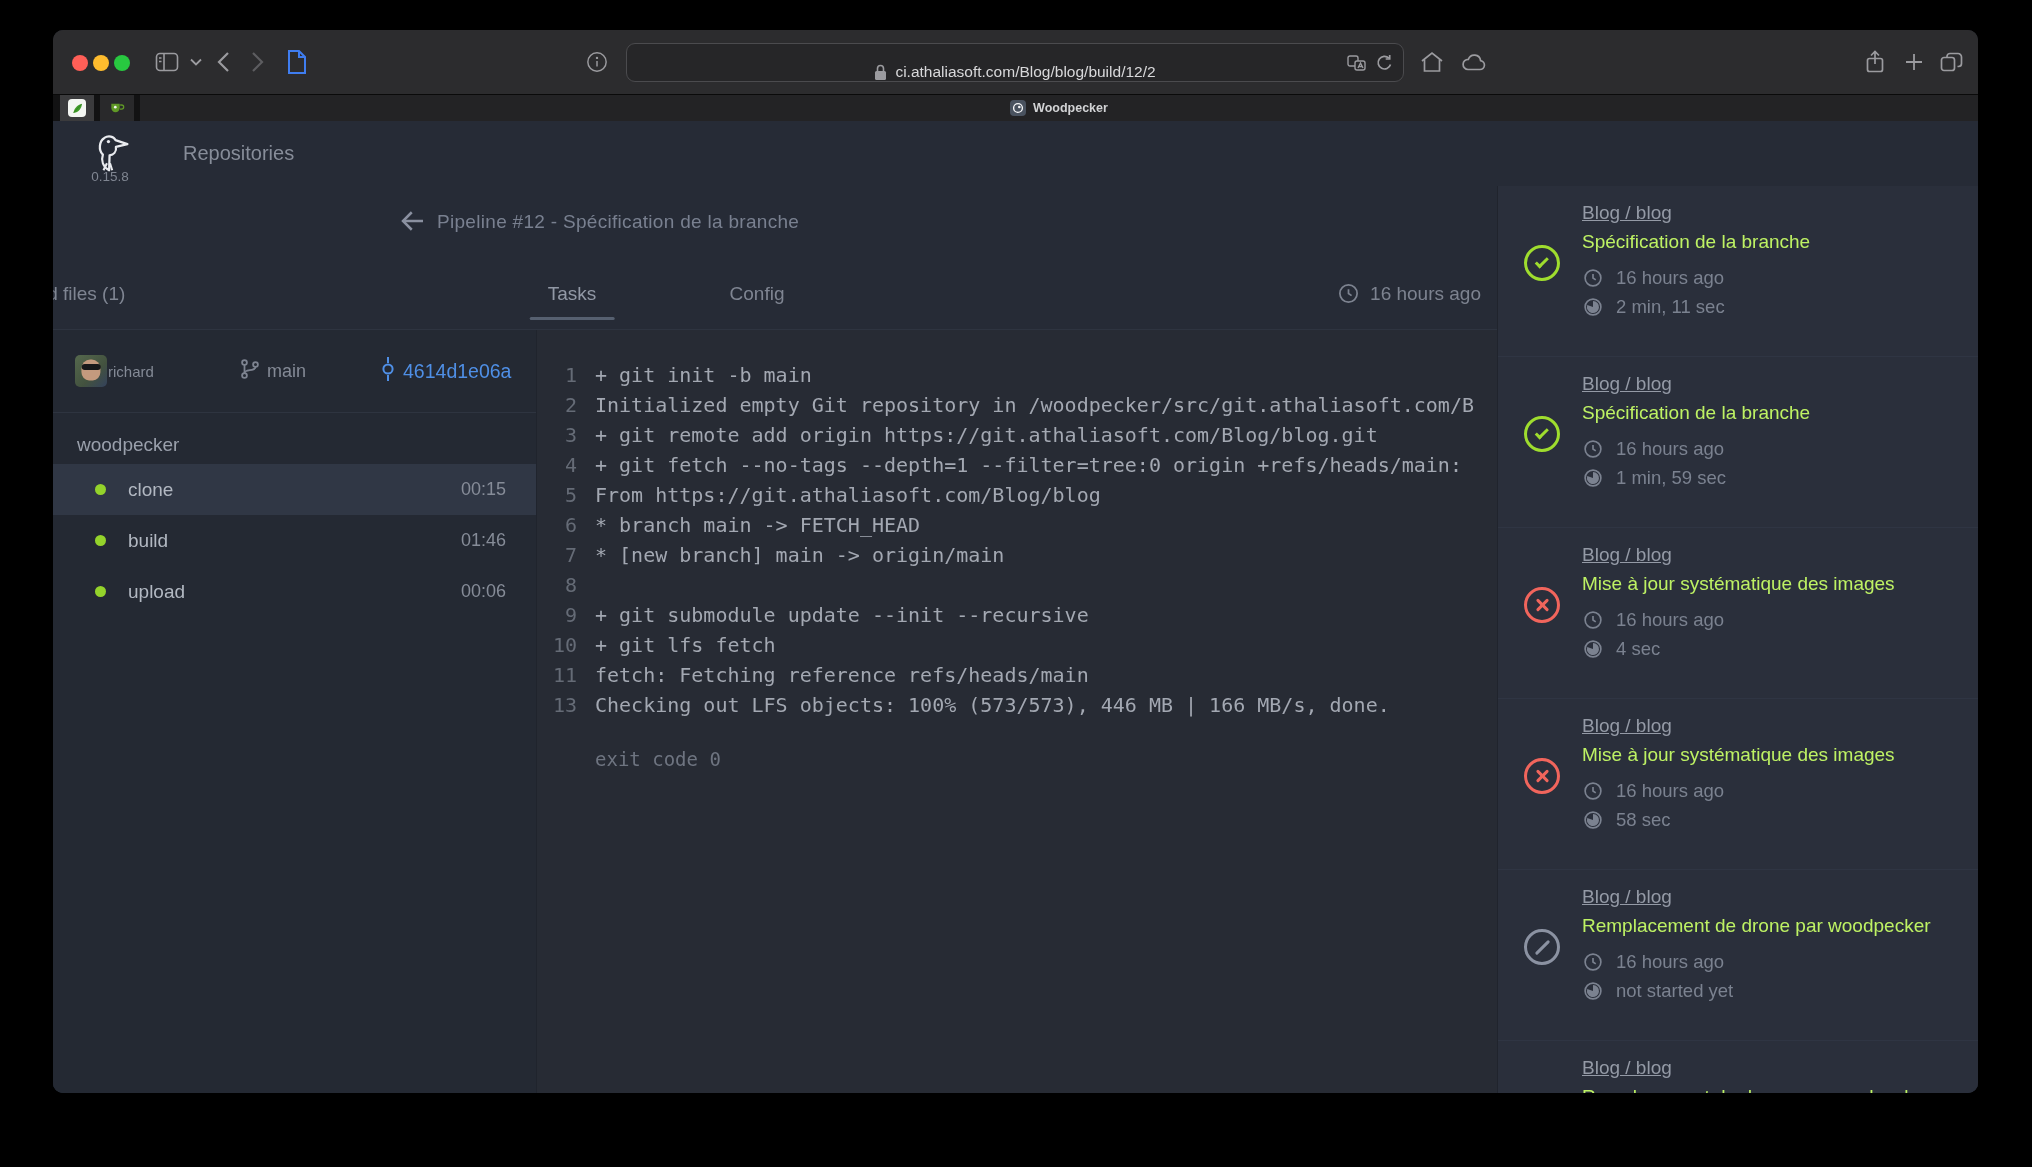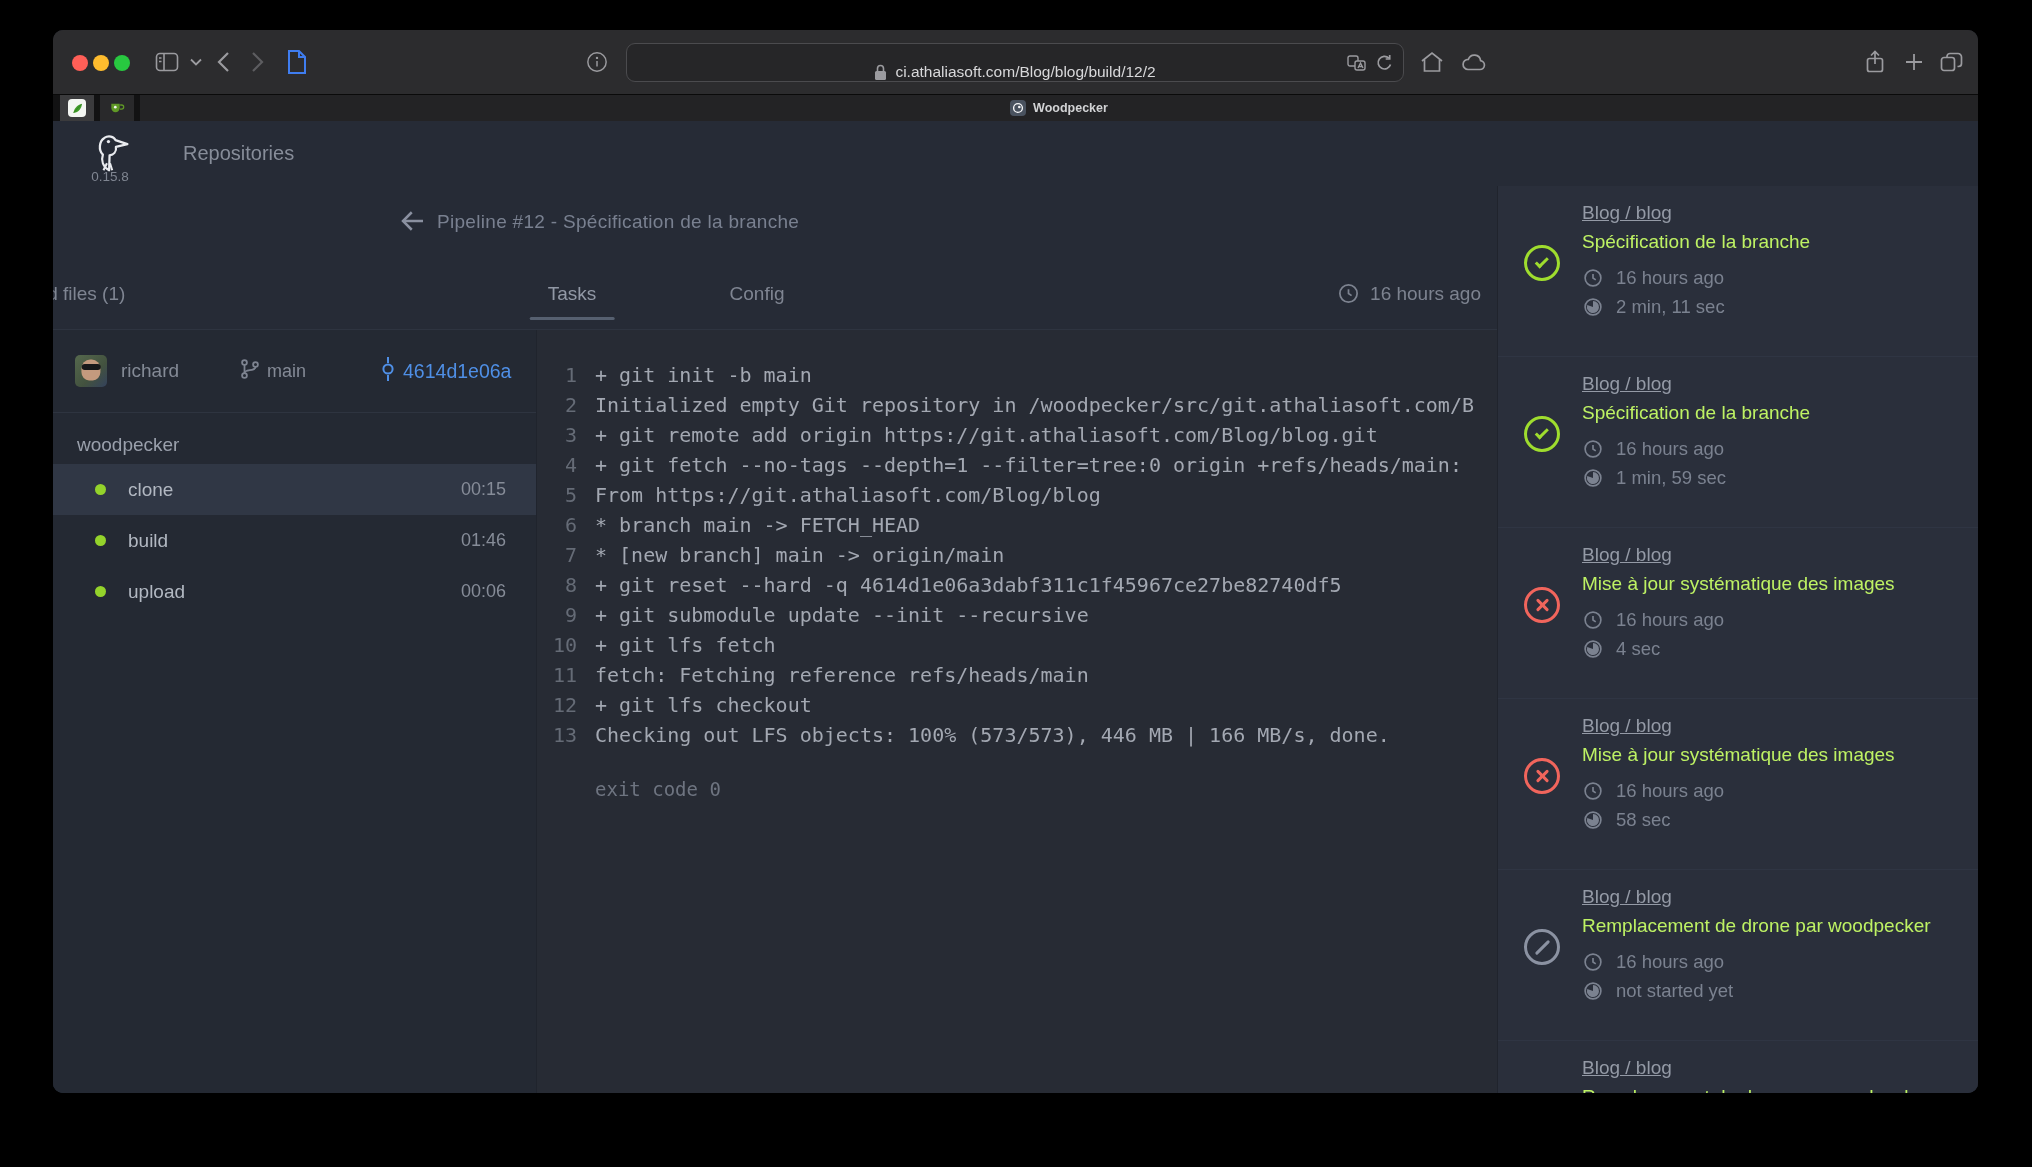--- a/index.html
+++ b/index.html
@@ -60,21 +60,21 @@
   .tabs-row .tab:nth-of-type(1){ left:385px; } .tabs-row .tab:nth-of-type(2){ left:519px; } .tabs-row .tab:nth-of-type(3){ left:704px; }
   .tab.active { color:#9299a6; }
   .tab.active::after { content:""; position:absolute; left:-18px; right:-18px; bottom:9px; height:3px; background:#566070; border-radius:2px; }
   .finished-time { position:absolute; right:16px; top:0; height:100%; display:flex; align-items:center; gap:10px; color:#7d8390; font-size:19px; }
 
   
   .work { flex:1; display:flex; min-height:0; }
   .steps-panel { width:484px; flex:none; background:#242933; display:flex; flex-direction:column; border-right:1px solid #20242d; }
   .meta-row { height:83px; flex:none; position:relative; border-bottom:1px solid #2e3440; }
   .meta-row .m-avatar { position:absolute; left:22px; top:50%; transform:translateY(-50%); width:32px; height:32px; border-radius:5px; }
-  .m-author { position:absolute; left:68px; top:50%; transform:translateY(-50%); font-size:19px; color:#848a96; }
+  .m-author { position:absolute; left:55px; top:50%; transform:translateY(-50%); font-size:15px; color:#848a96; }
   .m-branch-ico { position:absolute; left:185px; top:50%; transform:translateY(-50%); color:#7d8390; }
   .m-branch { position:absolute; left:214px; top:50%; transform:translateY(-50%); font-size:18px; color:#848a96; }
   .m-commit-ico { position:absolute; left:324px; top:50%; transform:translateY(-50%); color:#4f8fe6; }
   .m-commit { position:absolute; left:350px; top:50%; transform:translateY(-50%); font-size:19.5px; color:#4f8fe6; cursor:pointer; }
   .group-label { margin:21px 0 8px 24px; font-size:19px; color:#9aa0ac; }
   .step-row { height:51px; flex:none; display:flex; align-items:center; padding:0 30px 0 42px; gap:22px;
               font-size:19px; color:#b2b8c2; cursor:pointer; }
   .step-row.selected { background:#303745; }
   .dot { width:11px; height:11px; border-radius:50%; background:#94d32b; flex:none; }
   .step-name { flex:1; }
@@ -350,37 +350,32 @@
                 <div class="console-line">
                   <span class="line-num">6</span>
                   <span class="line-text">* branch main -&gt; FETCH_HEAD</span>
                 </div>
                 <div class="console-line">
                   <span class="line-num">7</span>
                   <span class="line-text">* [new branch] main -&gt; origin/main</span>
                 </div>
                 <div class="console-line">
                   <span class="line-num">8</span>
-                  <span class="line-text">+ git reset --hard -q 4614d1e06a3dabf311c1f45967ce27be82740df5</span>
                 </div>
                 <div class="console-line">
                   <span class="line-num">9</span>
                   <span class="line-text">+ git submodule update --init --recursive</span>
                 </div>
                 <div class="console-line">
                   <span class="line-num">10</span>
                   <span class="line-text">+ git lfs fetch</span>
                 </div>
                 <div class="console-line">
                   <span class="line-num">11</span>
                   <span class="line-text">fetch: Fetching reference refs/heads/main</span>
-                </div>
-                <div class="console-line">
-                  <span class="line-num">12</span>
-                  <span class="line-text">+ git lfs checkout</span>
                 </div>
                 <div class="console-line">
                   <span class="line-num">13</span>
                   <span class="line-text">Checking out LFS objects: 100% (573/573), 446 MB | 166 MB/s, done.</span>
                 </div>
               </div>
             <div class="exit-line">exit code 0</div>
           </div>
         </div>
       </div>

